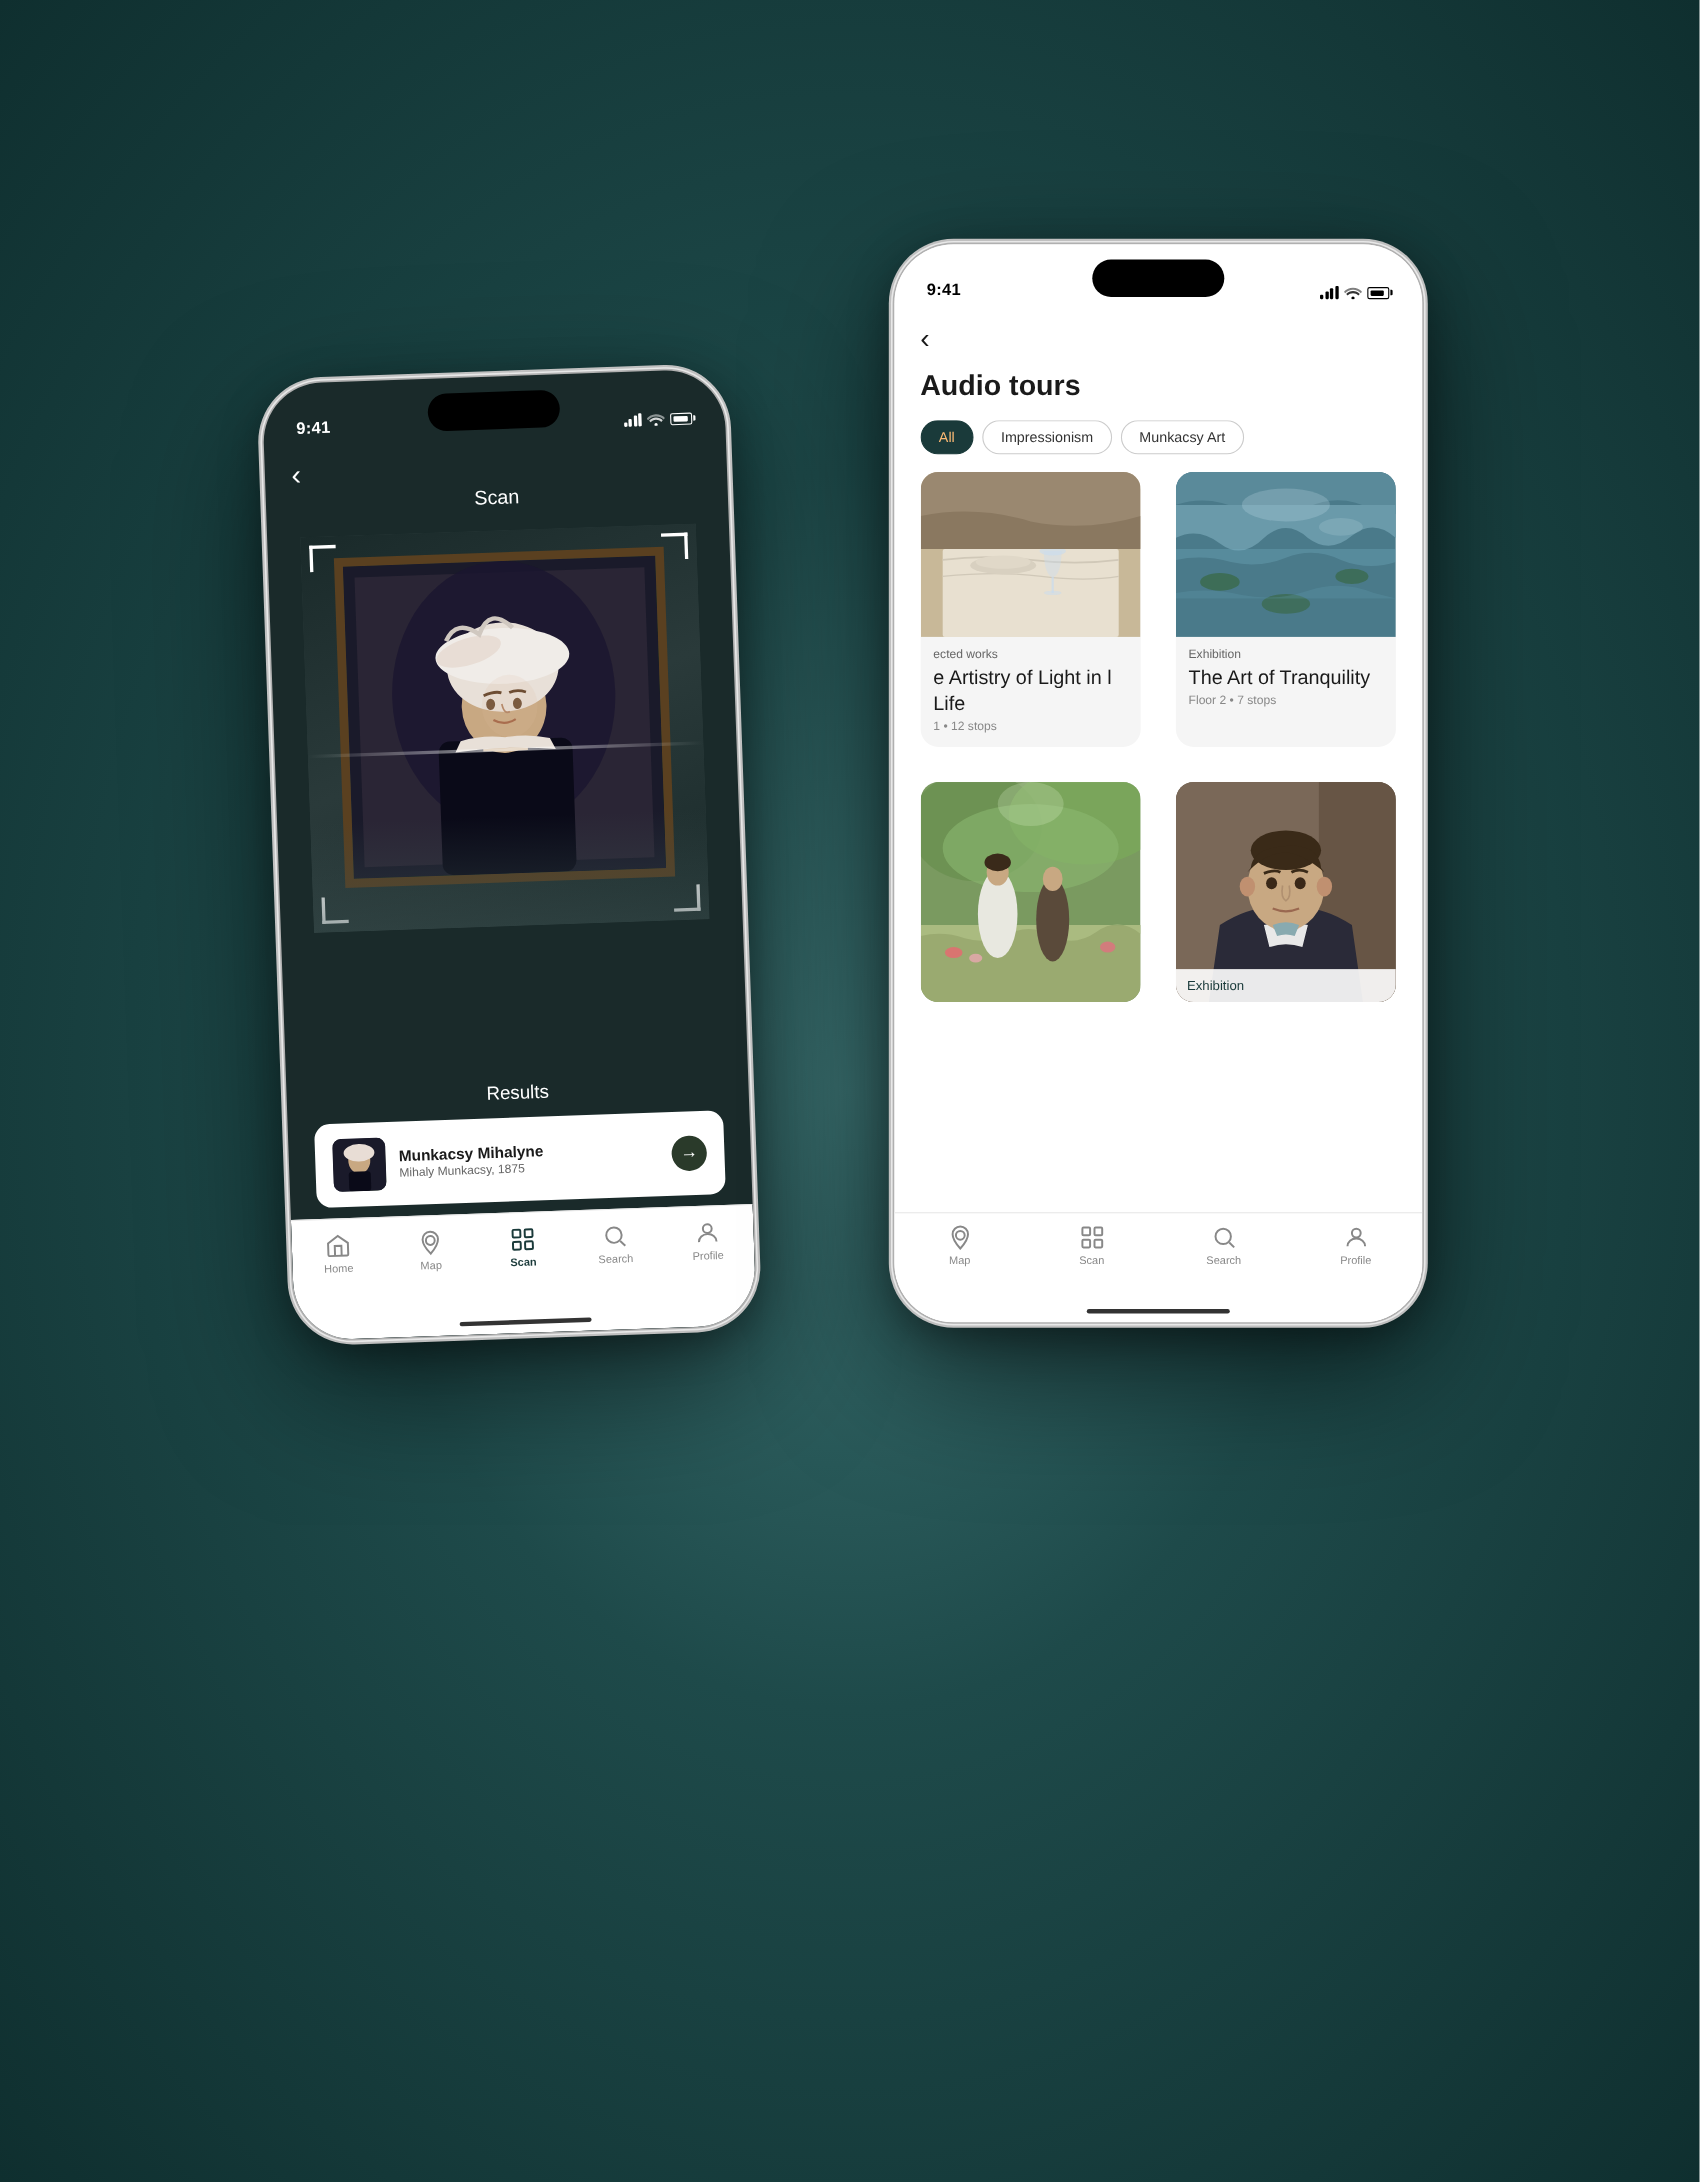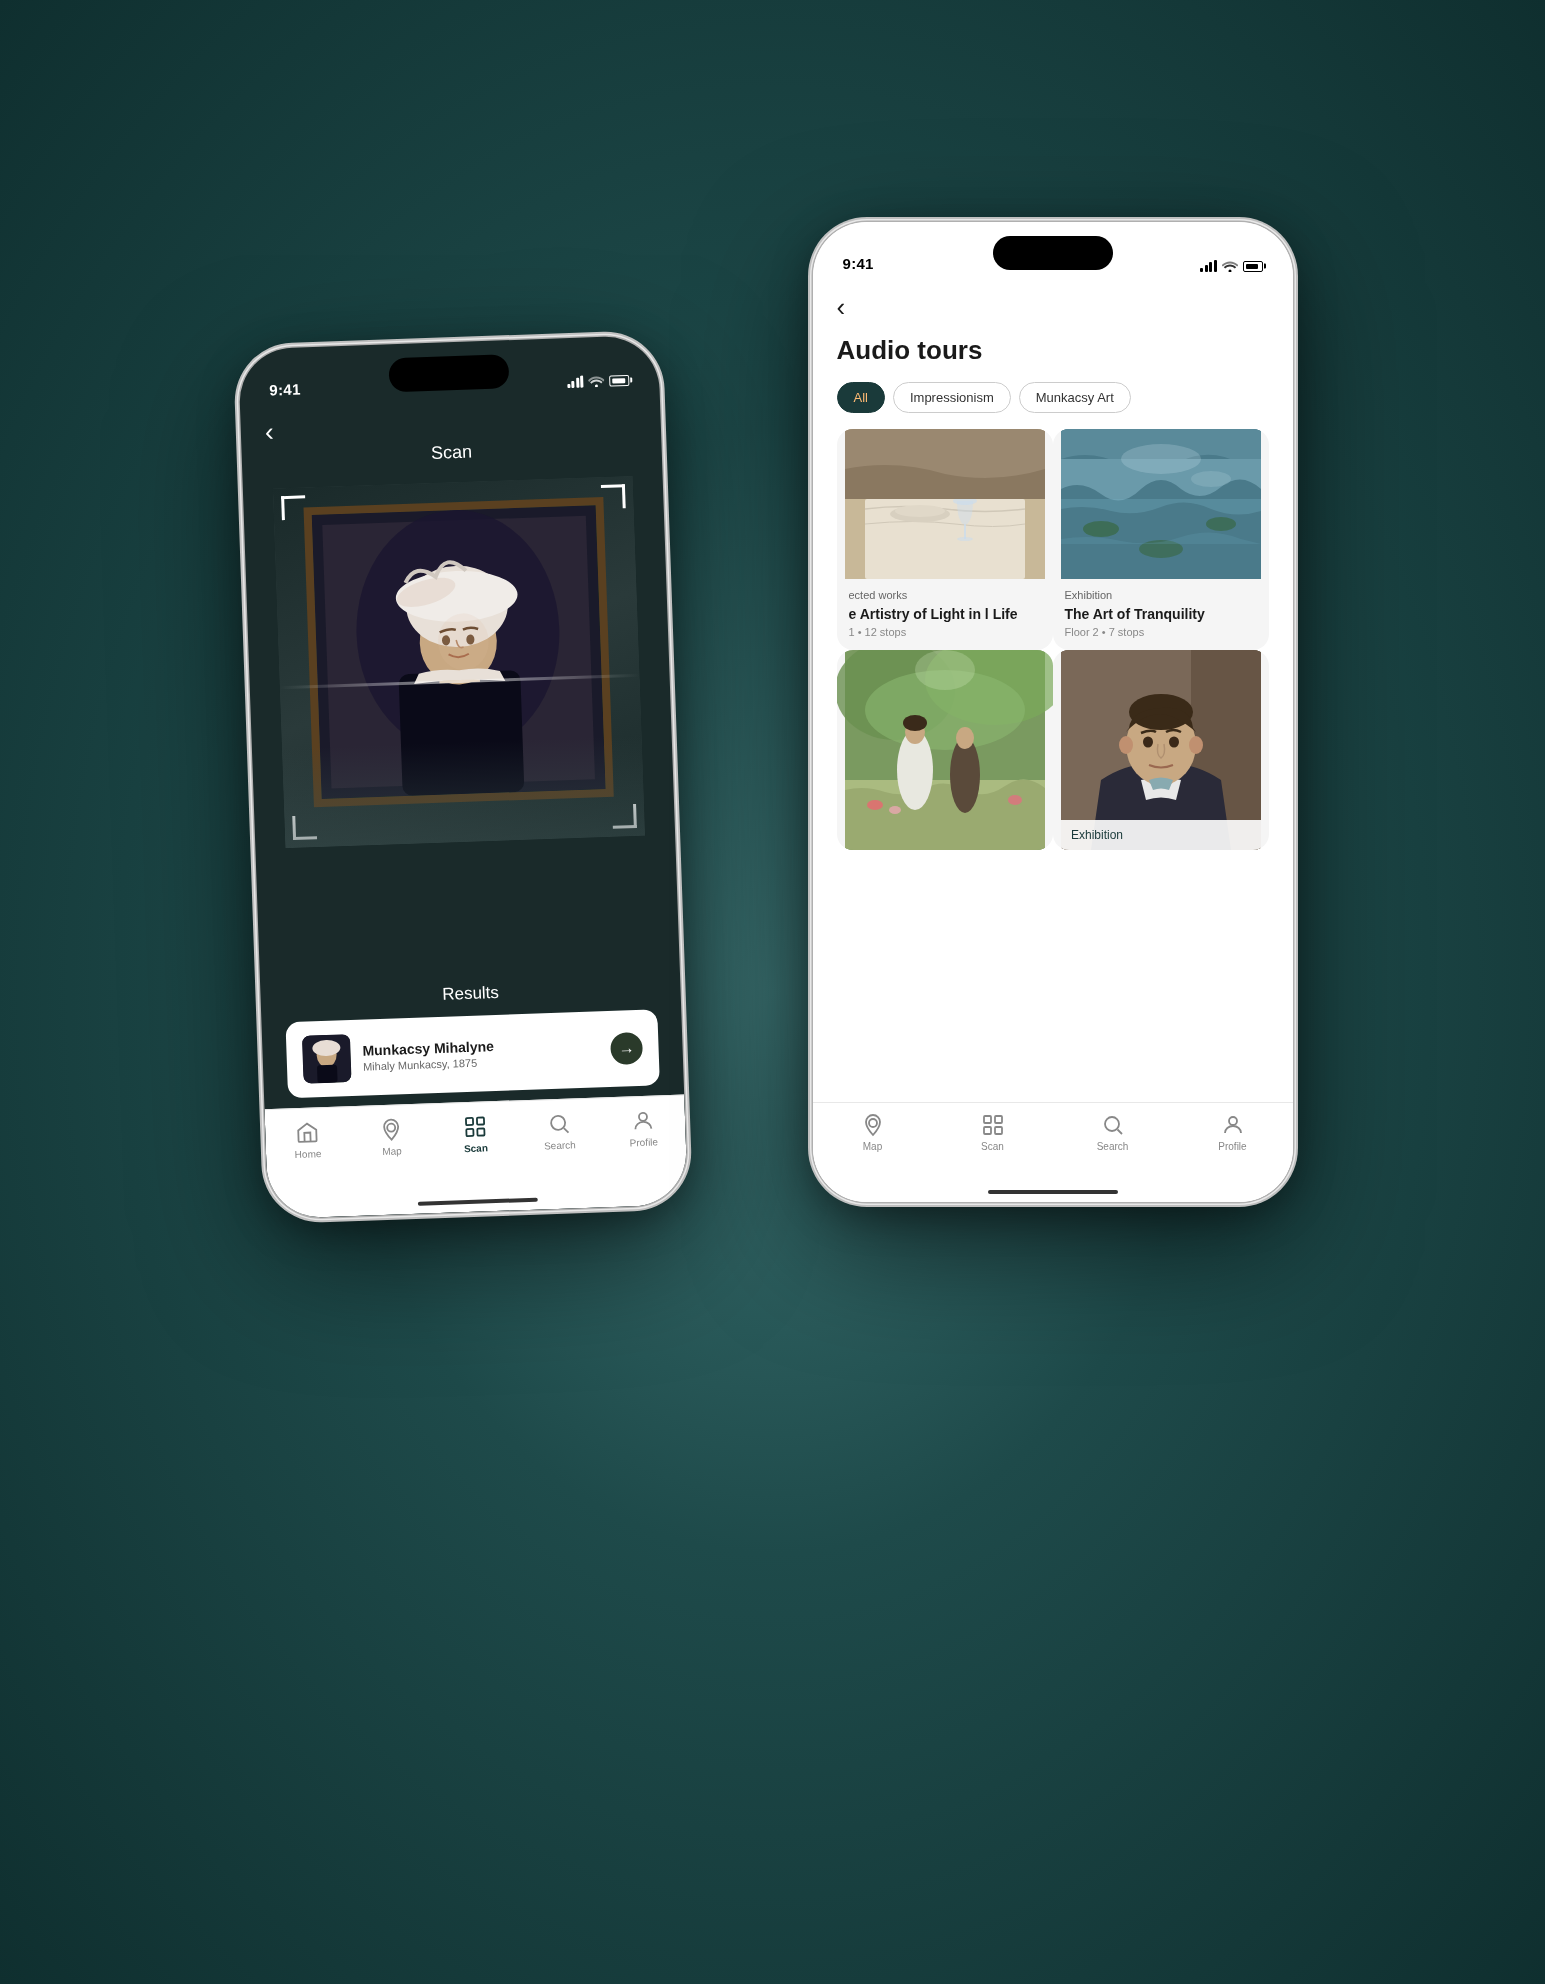--- a/index.html
+++ b/index.html
@@ -364,42 +364,42 @@
       background: #1a3a3a;
       color: #fdba74;
       border-color: #1a3a3a;
     }
 
     
     .gallery-grid {
       padding: 0 24px;
       display: grid;
       grid-template-columns: 1fr 1fr;
-      gap: 0;
+      gap: 32px;
     }
 
     .gallery-card {
       border-radius: 16px;
       overflow: hidden;
       background: #f5f5f5;
     }
 
     .gallery-card-info {
       padding: 10px 12px 12px;
     }
 
     .gallery-tag {
       font-size: 11px;
       color: #666;
       margin-bottom: 4px;
     }
 
     .gallery-card-title {
-      font-size: 14px;
-      font-weight: 700;
+      font-size: 18px;
+      font-weight: 400;
       color: #1a1a1a;
       line-height: 1.3;
     }
 
     .gallery-card-sub {
       font-size: 11px;
       color: #888;
       margin-top: 3px;
     }
 

